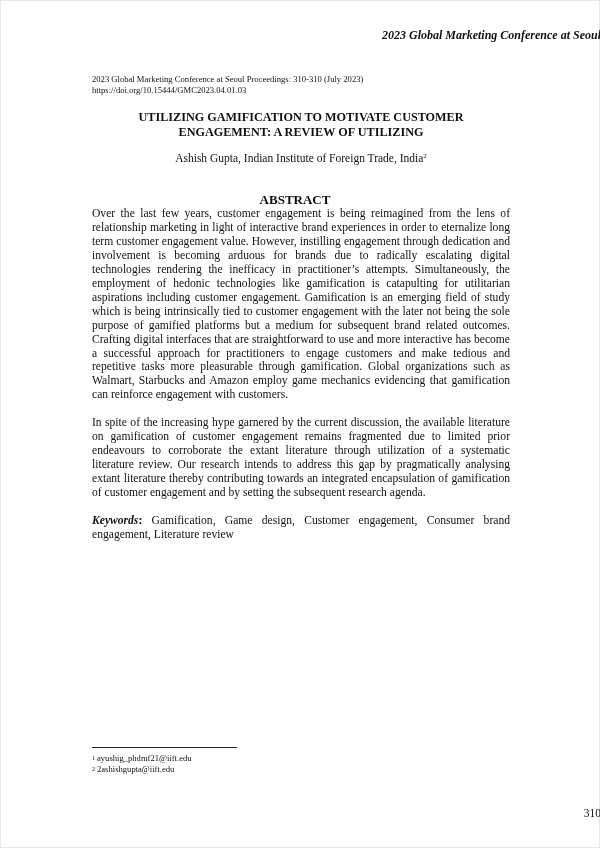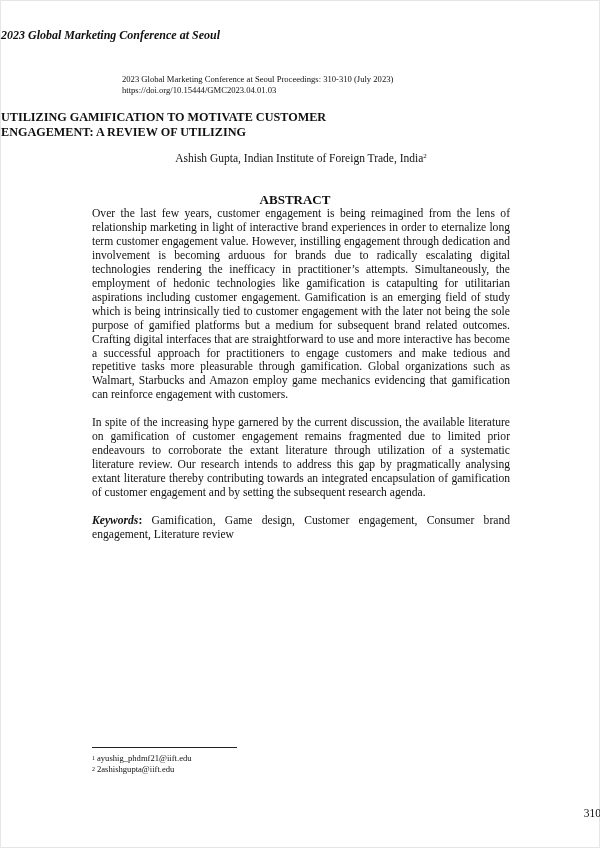--- a/index.html
+++ b/index.html
@@ -1,20 +1,20 @@
 <!DOCTYPE html>
 <html><head>
 <meta charset="utf-8">
 <style>
   html, body { margin:0; padding:0; background:#ffffff; }
   body { width:600px; height:848px; position:relative; overflow:hidden; }
   .page { position:absolute; left:0; top:0; width:598px; height:846px; border:1px solid #e6e6e6; background:#fff; font-family:"Liberation Serif", serif; color:#111; }
-  .running-head { position:absolute; top:27px; left:0; width:600px; text-align:left; font-style:italic; font-weight:bold; font-size:12px; }
-  .meta { position:absolute; left:91px; top:73px; font-size:8.6px; line-height:11px;margin-left:30px; }
-  .title { position:absolute; top:109px; left:0; width:600px; text-align:left; font-weight:bold; font-size:12.2px; line-height:15px; }
+  .running-head { position:absolute; top:27px; left:0; width:600px; text-align:right; font-style:italic; font-weight:bold; font-size:12px; }
+  .meta { position:absolute; left:91px; top:73px; font-size:8.6px; line-height:11px; }
+  .title { position:absolute; top:109px; left:0; width:600px; text-align:center; font-weight:bold; font-size:12.2px; line-height:15px; }
   .authors { position:absolute; top:150px; left:0; width:600px; text-align:center; font-size:11.5px; line-height:14.5px; }
   .authors sup { font-size:7px; vertical-align:top; position:relative; top:-2px; }
   .abstract-head { position:absolute; top:191px; left:0; width:588px; text-align:center; font-weight:bold; font-size:13px; }
   .abstract { position:absolute; left:91px; width:418px; top:206px; font-size:11.6px; line-height:13.95px; text-align:justify; }
   .abstract p { margin:0 0 13.9px 0; }
   .keywords { margin:0; }
   .kw-label { font-weight:bold; font-style:italic; }
   .fn-rule { position:absolute; left:91px; top:746px; width:145px; height:1px; background:#222; }
   .footnotes { position:absolute; left:91px; top:752px; font-size:8.6px; line-height:11px; }
   .footnotes sup { font-size:6px; vertical-align:top; margin-right:2px; }

